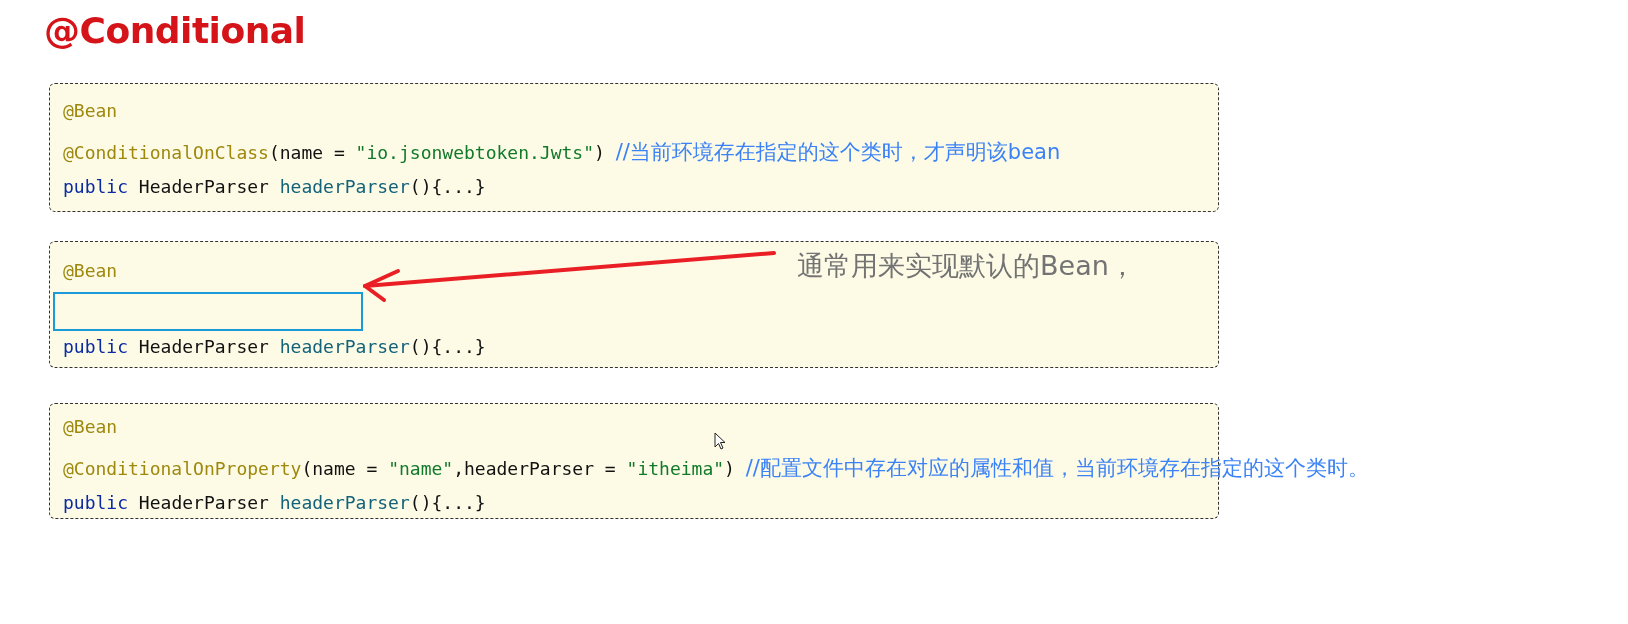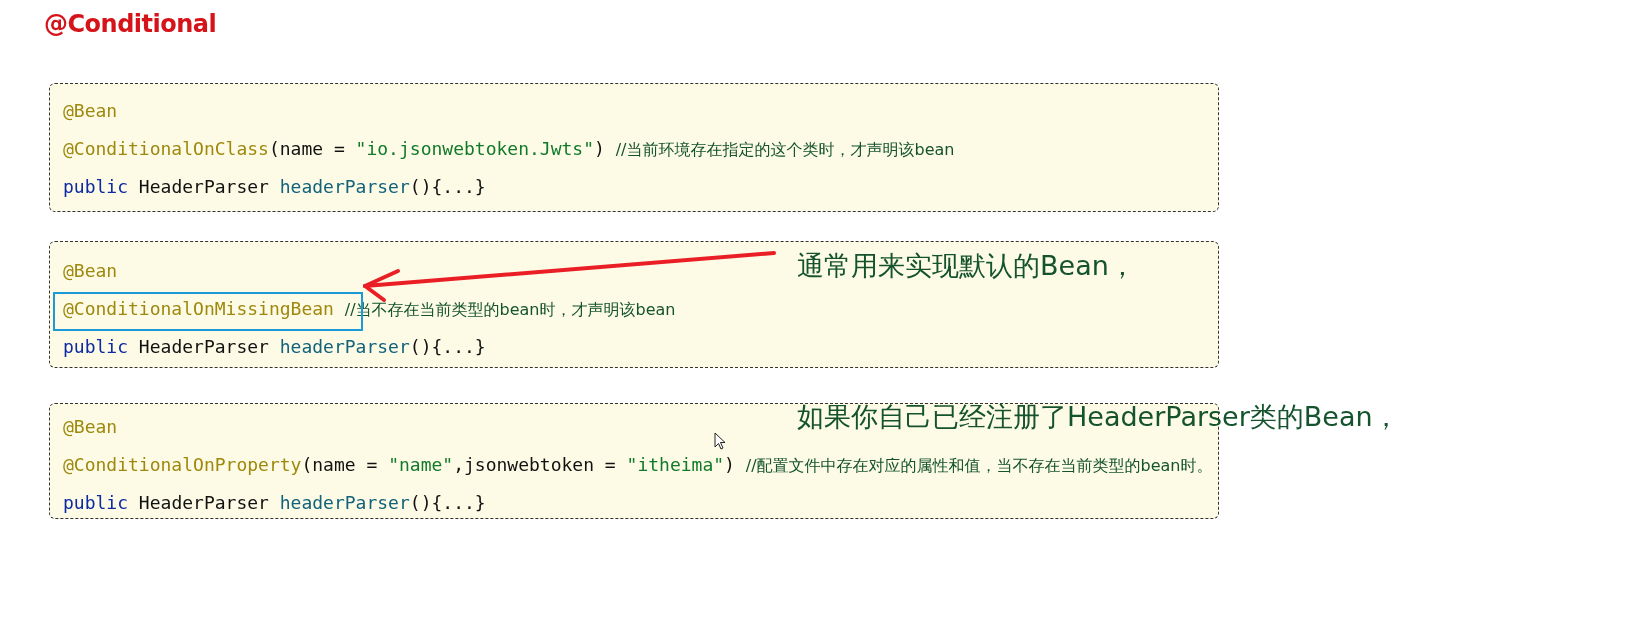--- a/index.html
+++ b/index.html
@@ -3,78 +3,76 @@
 <meta charset="utf-8">
 <style>
   html, body { margin: 0; padding: 0; }
   body {
     width: 1628px; height: 624px; background: #ffffff; position: relative; overflow: hidden;
     font-family: "DejaVu Sans", sans-serif;
   }
   .title {
     position: absolute; left: 44px; top: 10px;
     font-family: "DejaVu Sans", sans-serif; font-weight: bold;
-    font-size: 24px; color: #d5141a; letter-spacing: -0.5px;
+    font-size: 36px; color: #d5141a; letter-spacing: -0.5px;
   }
   .code-box {
     position: absolute; left: 49px; width: 1170px;
     background: #fdfbe6; border: 1px dashed #333;
     border-radius: 6px; box-sizing: border-box;
   }
   .code-line {
     position: absolute; left: 13px;
     font-family: "DejaVu Sans Mono", monospace; font-size: 18px;
     white-space: pre; color: #111;
   }
   .ann { color: #9e880d; }
   .str { color: #117a2a; }
   .kw { color: #0b2aa3; margin-top: 32px; }
   .fn { color: #11627a; }
-  .cm { color: #14532d; font-family: "DejaVu Sans", sans-serif; font-size: 16px; }
+  .cm { color: #3b82f6; font-family: "DejaVu Sans", sans-serif; font-size: 21px; }
   .highlight-box {
     position: absolute; border: 2px solid #1a9ad6; box-sizing: border-box;
   }
   .note {
-    position: absolute; color: #14532d; font-family: "DejaVu Sans", sans-serif;
+    position: absolute; color: #737373; font-family: "DejaVu Sans", sans-serif;
     font-size: 27px; white-space: pre; line-height: 38px;
   }
   svg.arrow { position: absolute; left: 0; top: 0; }
   .cursor { position: absolute; left: 714px; top: 432px; }
 </style>
 </head>
 <body>
 
 <div class="title">@Conditional</div>
 
 <div class="code-box" style="top:83px;height:129px;">
   <div class="code-line ann" style="top:16px;">@Bean</div>
   <div class="code-line" style="top:54px;"><span class="ann">@ConditionalOnClass</span><span>(name = </span><span class="str">"io.jsonwebtoken.Jwts"</span><span>) </span><span class="cm">//当前环境存在指定的这个类时，才声明该bean</span></div>
   <div class="code-line" style="top:92px;"><span class="kw">public</span><span> HeaderParser </span><span class="fn">headerParser</span><span>(){...}</span></div>
 </div>
 
 <div class="code-box" style="top:241px;height:127px;">
   <div class="code-line ann" style="top:18px;">@Bean</div>
-  <div class="code-line" style="top:56px;"><span class="ann">@ConditionalOnMissingBean</span> <span class="cm">//当不存在当前类型的bean时，才声明该bean</span></div>
   <div class="code-line" style="top:94px;"><span class="kw">public</span><span> HeaderParser </span><span class="fn">headerParser</span><span>(){...}</span></div>
 </div>
 
 <div class="highlight-box" style="left:53px;top:292px;width:310px;height:39px;"></div>
 
 <div class="code-box" style="top:403px;height:116px;">
   <div class="code-line ann" style="top:12px;">@Bean</div>
-  <div class="code-line" style="top:50px;"><span class="ann">@ConditionalOnProperty</span><span>(name = </span><span class="str">"name"</span><span>,jsonwebtoken = </span><span class="str">"itheima"</span><span>) </span><span class="cm">//配置文件中存在对应的属性和值，当不存在当前类型的bean时。</span></div>
+  <div class="code-line" style="top:50px;"><span class="ann">@ConditionalOnProperty</span><span>(name = </span><span class="str">"name"</span><span>,headerParser = </span><span class="str">"itheima"</span><span>) </span><span class="cm">//配置文件中存在对应的属性和值，当前环境存在指定的这个类时。</span></div>
   <div class="code-line" style="top:88px;"><span class="kw">public</span><span> HeaderParser </span><span class="fn">headerParser</span><span>(){...}</span></div>
 </div>
 
 <div class="note" style="left:797px;top:171px;">
   <div>通常用来实现默认的Bean，</div>
 </div>
 
 <div class="note" style="left:797px;top:322px;">
-  <div>如果你自己已经注册了HeaderParser类的Bean，</div>
 </div>
 
 <svg class="arrow" width="1628" height="624">
   <g stroke="#ea1f26" stroke-width="4" stroke-linecap="round" fill="none">
     <line x1="774" y1="253" x2="365" y2="286"></line>
     <line x1="365" y1="286" x2="398" y2="271"></line>
     <line x1="365" y1="286" x2="384" y2="300"></line>
   </g>
 </svg>
 

